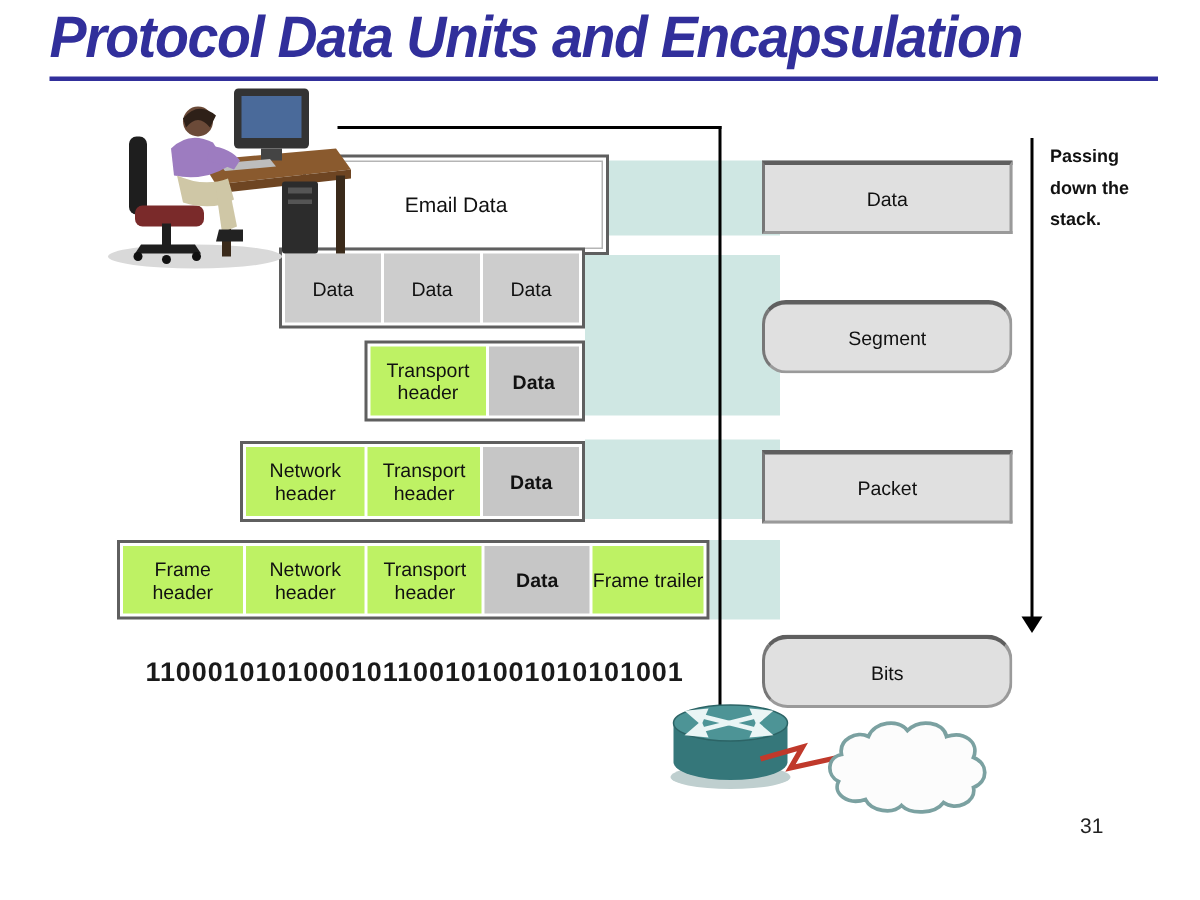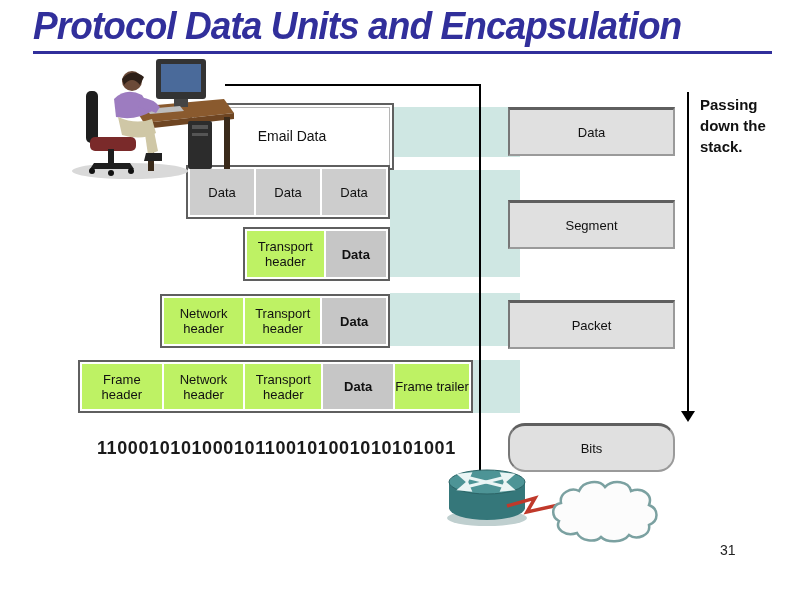--- a/index.html
+++ b/index.html
@@ -30,45 +30,45 @@
     box-sizing:border-box;display:flex;gap:2px;padding:2px;
   }
   .cell{
     flex:1;display:flex;align-items:center;justify-content:center;text-align:center;
     font-size:13px;color:#111;line-height:15px;
   }
   .cell.white{background:#fff;border:1px solid #b5b5b5;font-size:14px;}
   .cell.eq{background:#cdcdcd;}
   .cell.hdr{background:#bef264;}
   .cell.dat{background:#c6c6c6;font-weight:bold;}
-  #row1{left:190px;top:103px;width:204px;height:67px;}
+  #row1{left:202px;top:103px;width:204px;height:67px;}
   #row2{left:186px;top:165px;width:204px;height:54px;}
   #row3{left:243px;top:227px;width:147px;height:54px;}
   #row4{left:160px;top:294px;width:230px;height:54px;}
   #row5{left:78px;top:360px;width:395px;height:53px;}
   #binary{
     position:absolute;left:97px;top:438px;font-size:18px;font-weight:600;color:#1a1a1a;
     letter-spacing:.6px;z-index:3;
   }
   
   .pdu{
     position:absolute;left:508px;width:167px;height:49px;z-index:3;background:#e0e0e0;
     border:2px solid #9a9a9a;border-top:3px solid #5f5f5f;border-left-color:#777;
     box-sizing:border-box;display:flex;align-items:center;justify-content:center;
     font-size:13px;color:#111;white-space:nowrap;
   }
-  #pdu0{top:107px;} #pdu1{top:200px;} #pdu2{top:300px;} #pdu3{top:361px;} #pdu4{top:423px;border-radius:17px;}
+  #pdu0{top:107px;} #pdu1{top:200px;border-radius:16px;} #pdu2{top:300px;} #pdu3{top:361px;} #pdu4{top:423px;border-radius:17px;}
   
   #stack-arrow-line{position:absolute;left:687px;top:92px;width:2px;height:320px;background:#000;z-index:2;}
   #stack-arrow-head{
     position:absolute;left:681px;top:411px;width:0;height:0;z-index:2;
     border-left:7px solid transparent;border-right:7px solid transparent;border-top:11px solid #000;
   }
   #stack-note{
-    position:absolute;left:700px;top:94px;width:78px;font-size:15px;font-weight:bold;
+    position:absolute;left:700px;top:94px;width:78px;font-size:12px;font-weight:bold;
     color:#111;line-height:21px;z-index:3;
   }
   
   #person{position:absolute;left:60px;top:55px;width:176px;height:126px;z-index:4;}
   #router{position:absolute;left:440px;top:468px;width:92px;height:60px;z-index:4;}
   #link{position:absolute;left:505px;top:494px;width:60px;height:24px;z-index:4;}
   #cloud{position:absolute;left:547px;top:477px;width:118px;height:66px;z-index:4;}
   
   #footer{
     position:absolute;left:8px;top:537px;width:575px;font-size:19.5px;line-height:26px;

